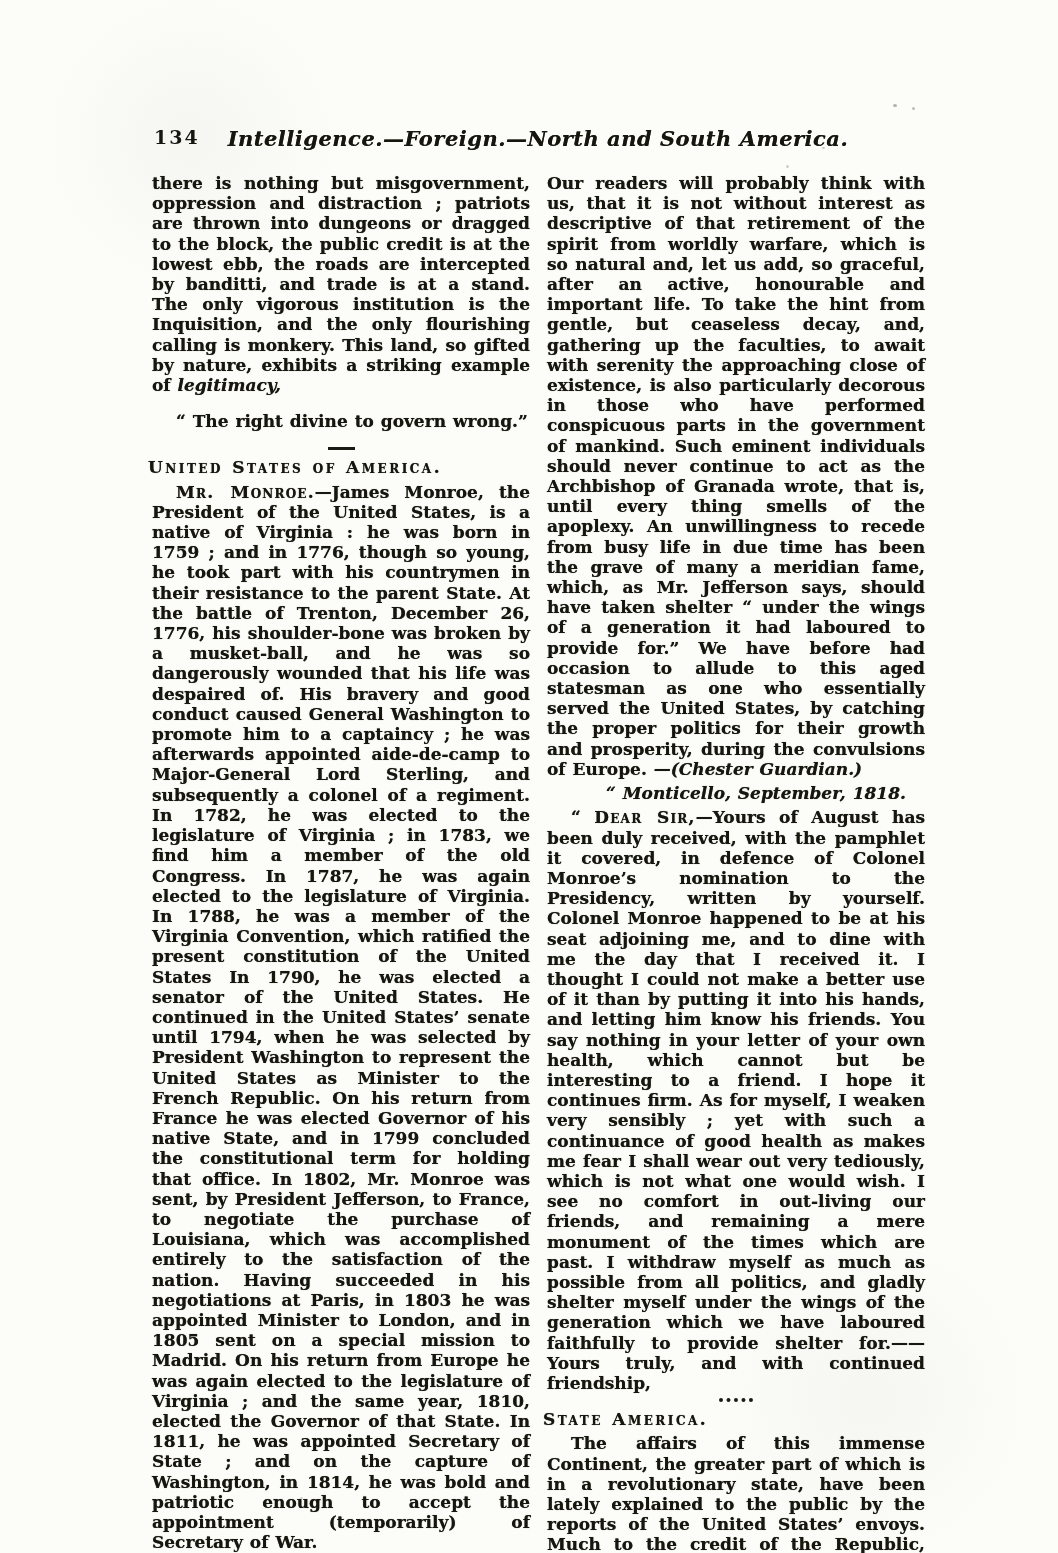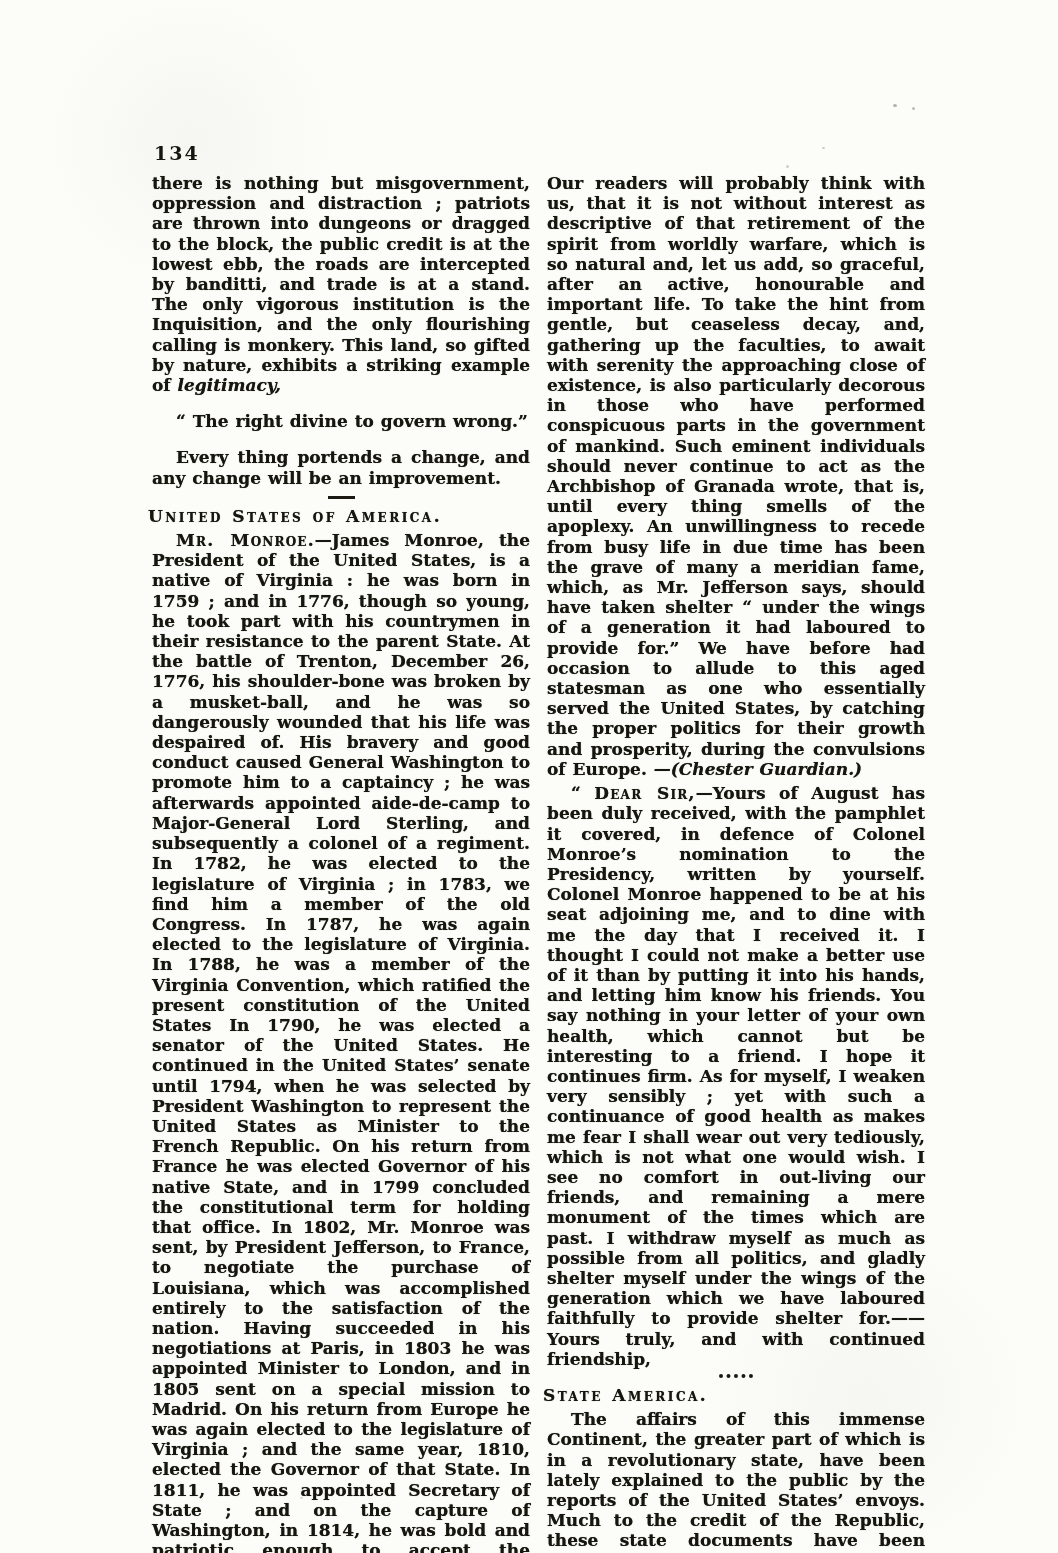--- a/index.html
+++ b/index.html
@@ -12,21 +12,21 @@
       radial-gradient(circle at 82% 90%, rgba(120,120,115,.05), transparent 10%),
       #fcfcf9;
     font-family:"DejaVu Serif", serif;
     color:#16160f;
     overflow:hidden;
   }
   .page-header{
     position:absolute;top:126px;left:148px;width:780px;height:34px;
   }
   .pagenum{
-    position:absolute;left:6px;top:16px;
+    position:absolute;left:6px;top:0;
     font-size:19px;font-weight:bold;letter-spacing:2px;
   }
   .running-head{
     display:block;text-align:center;
     font-size:21px;font-style:italic;font-weight:bold;
     letter-spacing:.5px;
     text-shadow:0 0 .6px rgba(22,22,15,.8);
   }
   .columns{
     position:absolute;top:169px;left:148px;width:782px;
@@ -73,34 +73,35 @@
   .a4{left:786px;top:165px;width:3px;height:3px;opacity:.4;}
   .a5{left:300px;top:1497px;width:3px;height:2px;opacity:.35;}
 </style>
 </head>
 <body>
 
 <div class="page">
 
   <div class="page-header">
     <span class="pagenum">134</span>
+    <span class="running-head">Intelligence.—Foreign.—North and South America.</span>
   </div>
 
   <div class="columns">
     <div class="col">
         <div class="block paragraph"><span>there is nothing but misgovernment, oppression and distraction&nbsp;; patriots are thrown into dungeons or dragged to the block, the public credit is at the lowest ebb, the roads are intercepted by banditti, and trade is at a stand.  The only vigorous institution is the Inquisition, and the only flourishing calling is monkery.  This land, so gifted by nature, exhibits a striking example of </span><span class="st-i">legitimacy,</span></div>
         <div class="block quote"><span>“ The right divine to govern wrong.”</span></div>
-        <div class="block paragraph indent"><span>Every thing portends a change, and any change will be an improvement.</span></div>
         <div class="block divider-rule"></div>
         <div class="block heading"><span class="st-sc">United States of America.</span></div>
         <div class="block paragraph indent"><span class="st-sc">Mr. Monroe.</span><span>—James Monroe, the President of the United States, is a native of Virginia&nbsp;: he was born in 1759&nbsp;; and in 1776, though so young, he took part with his countrymen in their resistance to the parent State.  At the battle of Trenton, December 26, 1776, his shoulder-bone was broken by a musket-ball, and he was so dangerously wounded that his life was despaired of.  His bravery and good conduct caused General Washington to promote him to a captaincy&nbsp;; he was afterwards appointed aide-de-camp to Major-General Lord Sterling, and subsequently a colonel of a regiment.  In 1782, he was elected to the legislature of Virginia&nbsp;; in 1783, we find him a member of the old Congress.  In 1787, he was again elected to the legislature of Virginia.  In 1788, he was a member of the Virginia Convention, which ratified the present constitution of the United States  In 1790, he was elected a senator of the United States.  He continued in the United States’ senate until 1794, when he was selected by President Washington to represent the United States as Minister to the French Republic.  On his return from France he was elected Governor of his native State, and in 1799 concluded the constitutional term for holding that office.  In 1802, Mr. Monroe was sent, by President Jefferson, to France, to negotiate the purchase of Louisiana, which was accomplished entirely to the satisfaction of the nation.  Having succeeded in his negotiations at Paris, in 1803 he was appointed Minister to London, and in 1805 sent on a special mission to Madrid.  On his return from Europe he was again elected to the legislature of Virginia&nbsp;; and the same year, 1810, elected the Governor of that State.  In 1811, he was appointed Secretary of State&nbsp;; and on the capture of Washington, in 1814, he was bold and patriotic enough to accept the appointment (temporarily) of Secretary of War.</span></div>
         <div class="block paragraph indent justify-last"><span>The following letter from the Ex-President </span></div>
       </div>
     <div class="col">
         <div class="block paragraph"><span>Our readers will probably think with us, that it is not without interest as descriptive of that retirement of the spirit from worldly warfare, which is so natural and, let us add, so graceful, after an active, honourable and important life.  To take the hint from gentle, but ceaseless decay, and, gathering up the faculties, to await with serenity the approaching close of existence, is also particularly decorous in those who have performed conspicuous parts in the government of mankind.  Such eminent individuals should never continue to act as the Archbishop of Granada wrote, that is, until every thing smells of the apoplexy.  An unwillingness to recede from busy life in due time has been the grave of many a meridian fame, which, as Mr. Jefferson says, should have taken shelter “ under the wings of a generation it had laboured to provide for.”  We have before had occasion to allude to this aged statesman as one who essentially served the United States, by catching the proper politics for their growth and prosperity, during the convulsions of Europe. </span><span class="st-i">—(Chester Guardian.)</span></div>
+        <div class="block dateline"><span class="st-i">“ Monticello, September, 1818.</span></div>
         <div class="block paragraph indent"><span>“ </span><span class="st-sc">Dear Sir,</span><span>—Yours of August has been duly received, with the pamphlet it covered, in defence of Colonel Monroe’s nomination to the Presidency, written by yourself.  Colonel Monroe happened to be at his seat adjoining me, and to dine with me the day that I received it.  I thought I could not make a better use of it than by putting it into his hands, and letting him know his friends.  You say nothing in your letter of your own health, which cannot but be interesting to a friend.  I hope it continues firm.  As for myself, I weaken very sensibly&nbsp;; yet with such a continuance of good health as makes me fear I shall wear out very tediously, which is not what one would wish.  I see no comfort in out-living our friends, and remaining a mere monument of the times which are past.  I withdraw myself as much as possible from all politics, and gladly shelter myself under the wings of the generation which we have laboured faithfully to provide shelter for.——Yours truly, and with continued friendship,</span></div>
         <div class="block divider-dashes"></div>
         <div class="block heading"><span class="st-sc">State America.</span></div>
         <div class="block paragraph indent justify-last"><span>The affairs of this immense Continent, the greater part of which is in a revolutionary state, have been lately explained to the public by the reports of the United States’ envoys.  Much to the credit of the Republic, these state documents have been published in an ungarbled state, so that every reader may judge for himself of the probability of the success of the infant republics.  The </span></div>
       </div>
   </div>
 
   <div class="artifact a1"></div>
   <div class="artifact a2"></div>
   <div class="artifact a3"></div>

